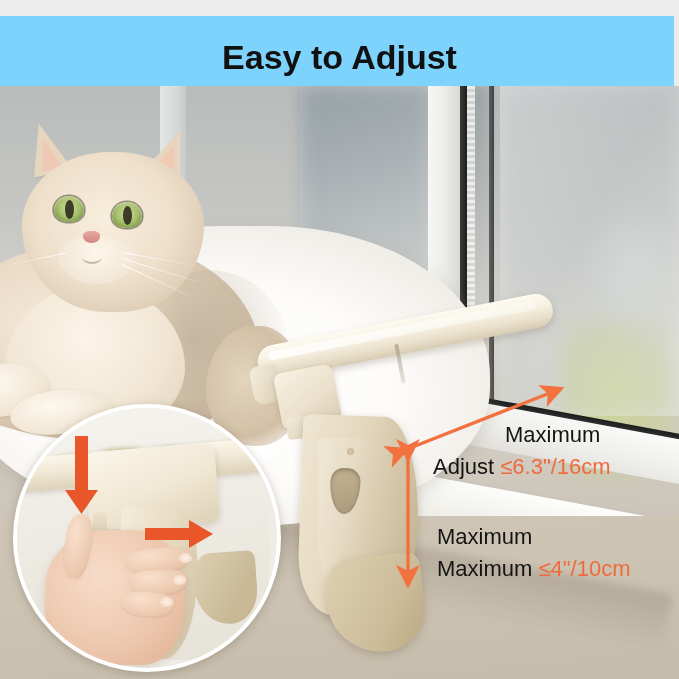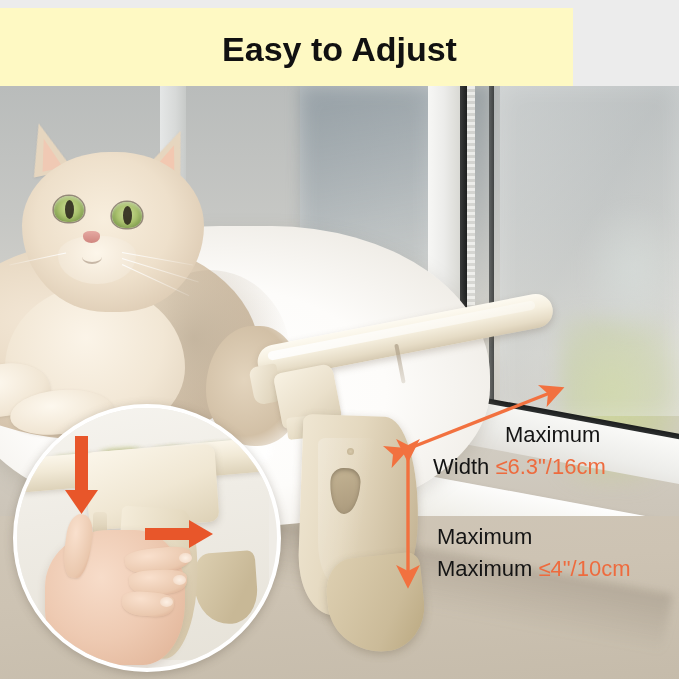--- a/index.html
+++ b/index.html
@@ -7,22 +7,22 @@
 
   #page{
     position:relative;
     width:679px;height:679px;
     overflow:hidden;
     background:#ececec;
   }
 
   
   #header-band{
-    position:absolute;left:0;top:8px;width:573px;height:86px;
-    background:#fef9c3;
+    position:absolute;left:0;top:16px;width:674px;height:86px;
+    background:#7dd3fc;
   }
   #page-title{
     position:absolute;left:0;top:22px;width:679px;
     text-align:center;
     font-size:34px;font-weight:bold;color:#111;
     letter-spacing:0px;
     font-family:"Liberation Sans",sans-serif;
   }
 
   
@@ -497,21 +497,21 @@
         </marker>
       </defs>
 
       <line x1="405" y1="364" x2="560" y2="303" stroke="#f2713f" stroke-width="3.4" marker-start="url(#ah)" marker-end="url(#ah)"></line>
 
       <line x1="408" y1="372" x2="408" y2="498" stroke="#f2713f" stroke-width="3.4" marker-start="url(#ah)" marker-end="url(#ah)"></line>
     </svg>
 
     <div class="annot-line" id="ann-w-l1">Maximum</div>
     <div class="annot-line" id="ann-w-l2">
-      <span>Width</span>
+      <span>Adjust</span>
       <span class="annot-val">≤6.3"/16cm</span>
     </div>
 
     <div class="annot-line" id="ann-h-l1">Maximum</div>
     <div class="annot-line" id="ann-h-l2">
       <span>Maximum</span>
       <span class="annot-val">≤4"/10cm</span>
     </div>
 
     <div id="inset">

